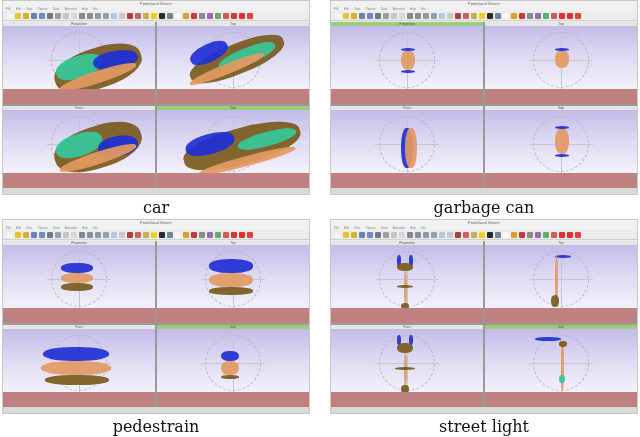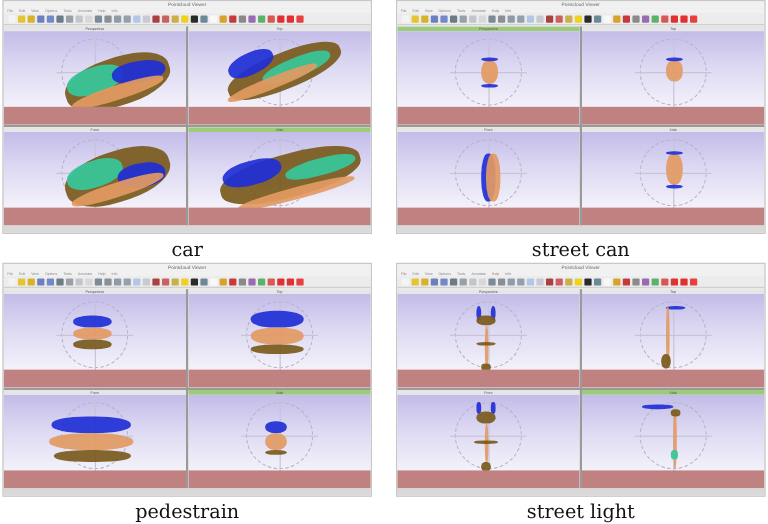--- a/index.html
+++ b/index.html
@@ -215,21 +215,21 @@
             <div class="blob" style="left:70px;top:16px;width:14px;height:3px;background:#1f2fd6;transform:rotate(0deg);opacity:.92"></div>
             <div class="blob" style="left:70px;top:44px;width:14px;height:3px;background:#1f2fd6;transform:rotate(0deg);opacity:.92"></div>
       </div>
       <div class="info">
             <div class="r"></div>
           </div>
     </div>
       </div>
       <div class="status"></div>
     </div>
-    <div class="caption" style="left: 330px; top: 198px;">street can</div>
+    <div class="caption" style="left: 330px; top: 198px;">garbage can</div>
     <div class="panel" style="left: 2px; top: 219px;">
       <div class="titlebar">Pointcloud Viewer</div>
       <div class="menubar"><span>File</span><span>Edit</span><span>View</span><span>Options</span><span>Tools</span><span>Annotate</span><span>Help</span><span>Info</span></div>
       <div class="toolbar">
         <span class="tb" style="background:#f4f4f4"></span>
         <span class="tb" style="background:#e6c430"></span>
         <span class="tb" style="background:#d7b22a"></span>
         <span class="tb" style="background:#6d7fc0"></span>
         <span class="tb" style="background:#7289c8"></span>
         <span class="tb" style="background:#6b7b8a"></span>

